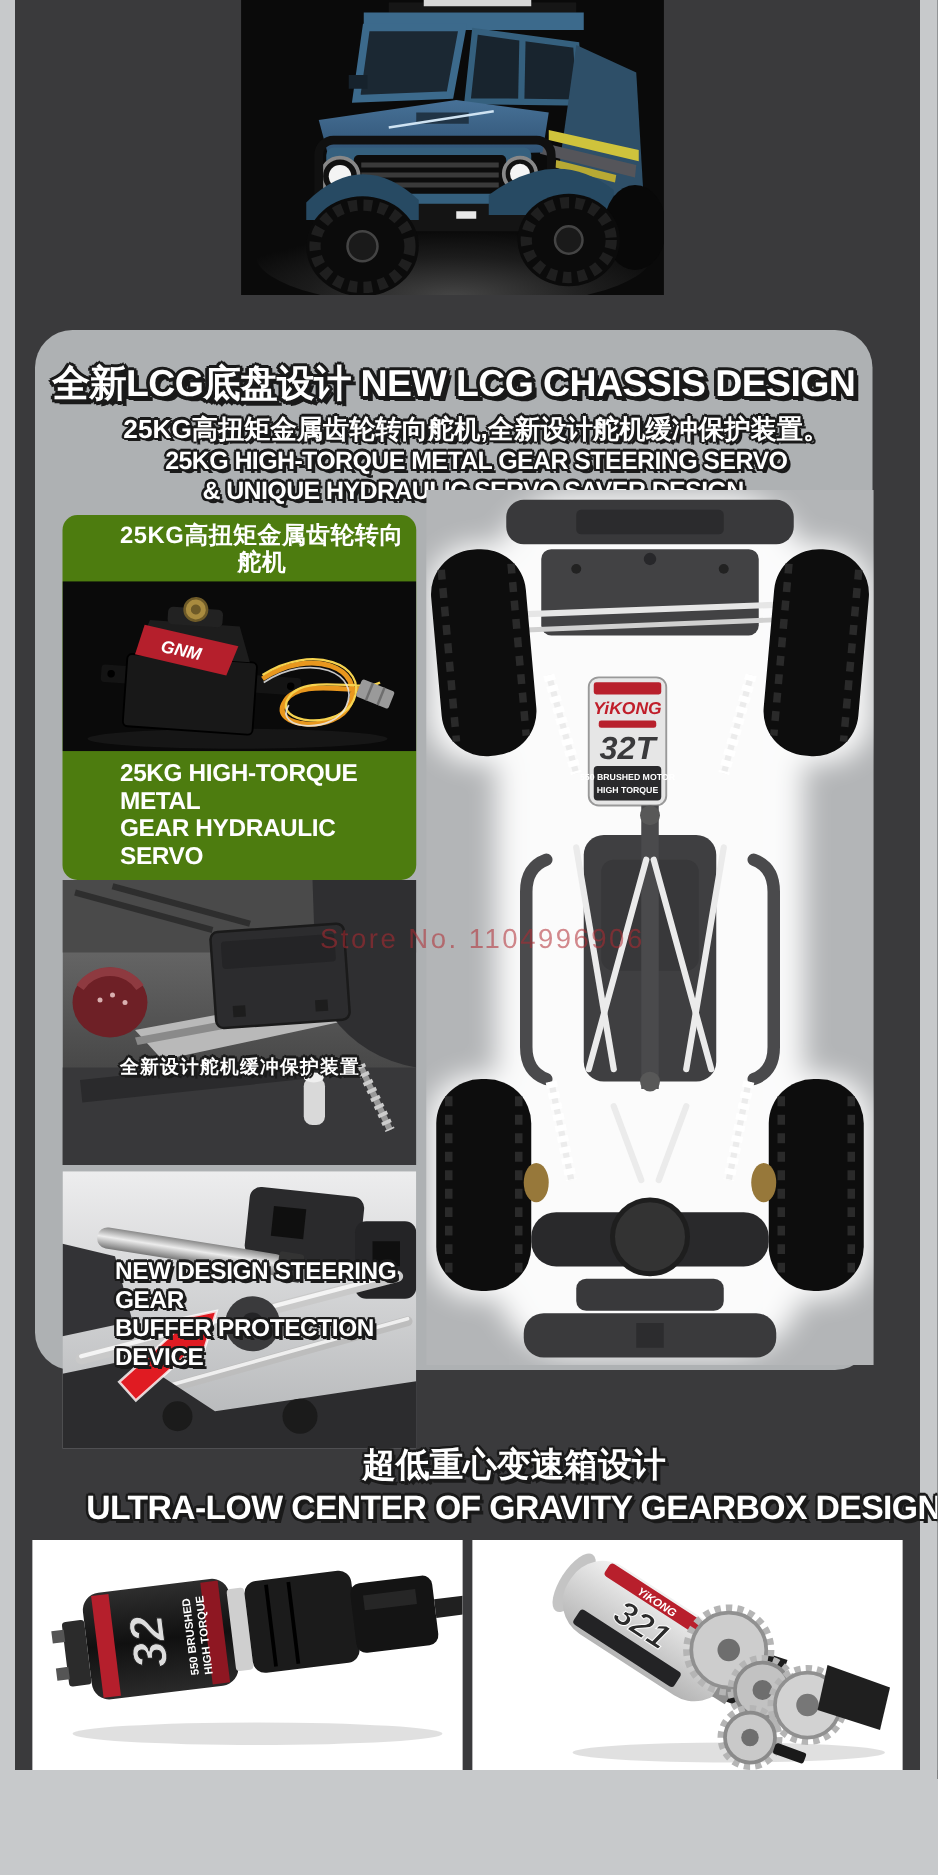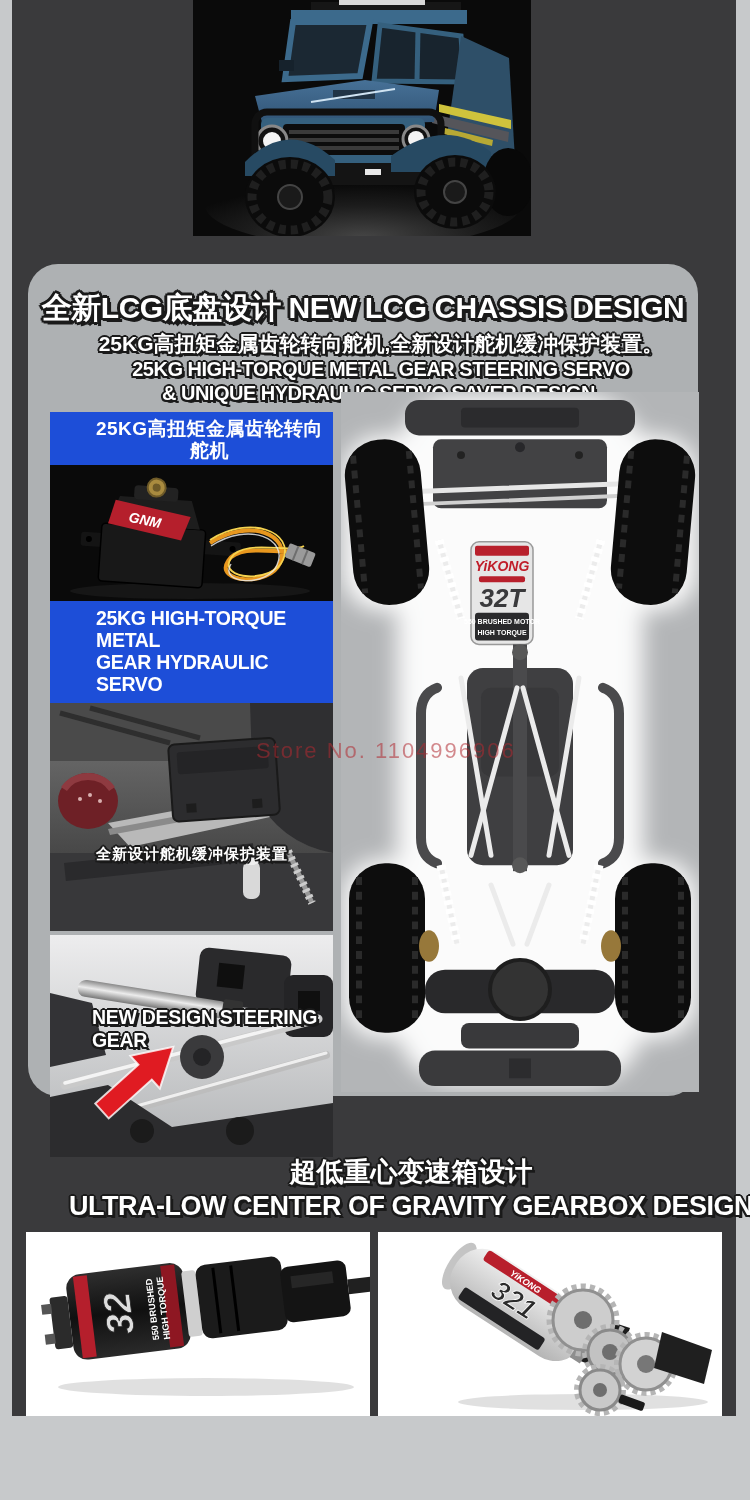--- a/index.html
+++ b/index.html
@@ -10,21 +10,21 @@
   .panel{position:absolute;left:28px;top:264px;width:670px;height:832px;background:#aeb1b3;border-radius:30px;}
   .t-center{text-align:center;}
   .w{color:#ffffff;margin-left:36px;}
   .bold{font-weight:bold;}
   .outline-lg{text-shadow:3px 0 0 #1a1a1a,-3px 0 0 #1a1a1a,0 3px 0 #1a1a1a,0 -3px 0 #1a1a1a,2px 2px 0 #1a1a1a,-2px 2px 0 #1a1a1a,2px -2px 0 #1a1a1a,-2px -2px 0 #1a1a1a,4px 4px 0 #1a1a1a;}
   .outline-md{text-shadow:2px 0 0 #1a1a1a,-2px 0 0 #1a1a1a,0 2px 0 #1a1a1a,0 -2px 0 #1a1a1a,1.5px 1.5px 0 #1a1a1a,-1.5px 1.5px 0 #1a1a1a,1.5px -1.5px 0 #1a1a1a,-1.5px -1.5px 0 #1a1a1a,3px 3px 0 #1a1a1a;}
   .panel-title{margin:0;padding-top:26px;font-size:30px;line-height:36px;letter-spacing:-0.5px;}
   .panel-sub-zh{margin-top:5px;font-size:21px;line-height:26px;}
   .panel-sub-en{font-size:20px;line-height:24px;letter-spacing:-0.5px;}
   .left-stack{position:absolute;left:22px;top:148px;width:283px;}
-  .black-box{background:#1d4ed8;}
+  .black-box{background:#4d7c0f;border-radius:12px;}
   .bb-heading{padding:6px 2px 3px 2px;font-size:19px;line-height:22px;text-align:center;letter-spacing:0.5px;}
   .bb-caption{padding:2px 8px 8px 10px;font-size:19.5px;line-height:22px;letter-spacing:-0.3px;}
   .feat-heading{position:absolute;left:10px;font-size:15px;line-height:24px;letter-spacing:1px;}
   .feat-caption{position:absolute;left:6px;font-size:19.5px;line-height:23px;letter-spacing:-0.3px;}
   .chassis-img{position:absolute;left:313px;top:128px;width:358px;height:700px;}
   .watermark{position:absolute;left:228px;top:474px;font-size:22px;letter-spacing:2px;color:rgba(176,42,50,0.55);z-index:6;white-space:nowrap;}
   .gb-title-zh{position:absolute;left:0;top:1156px;width:100%;font-size:27px;line-height:32px;}
   .gb-title-en{position:absolute;left:0;top:1190px;width:100%;font-size:27px;line-height:32px;letter-spacing:-0.5px;}
   .photo-card{position:absolute;top:1232px;width:344px;height:191px;background:#ffffff;}
   .photo-card svg{display:block;}
@@ -210,20 +210,21 @@
         <circle cx="92" cy="196" r="12" fill="#1b1b1b"></circle>
         <circle cx="190" cy="196" r="14" fill="#1b1b1b"></circle>
         <g transform="translate(52,176) rotate(-42)">
           <path d="M0,-10 L58,-10 L58,-22 L96,0 L58,22 L58,10 L0,10 Z" fill="#e01b22" stroke="#ffffff" stroke-width="2" stroke-opacity="0.8"></path>
         </g>
       </svg>
 
       <div class="feat-heading w bold outline-md" style="top:430px;">全新设计舵机缓冲保护装置</div>
       <div class="feat-caption w bold outline-md" style="top:594px;">
         <div>NEW DESIGN STEERING GEAR</div>
+        <div>BUFFER PROTECTION DEVICE</div>
       </div>
     </div>
 
     <svg class="chassis-img" viewBox="0 0 358 710" preserveAspectRatio="none">
       <defs>
         <filter id="blurGlow" x="-30%" y="-30%" width="160%" height="160%">
             <feGaussianBlur stdDeviation="11"></feGaussianBlur>
           </filter>
       </defs>
       <rect width="358" height="710" fill="#b3b5b7"></rect>

